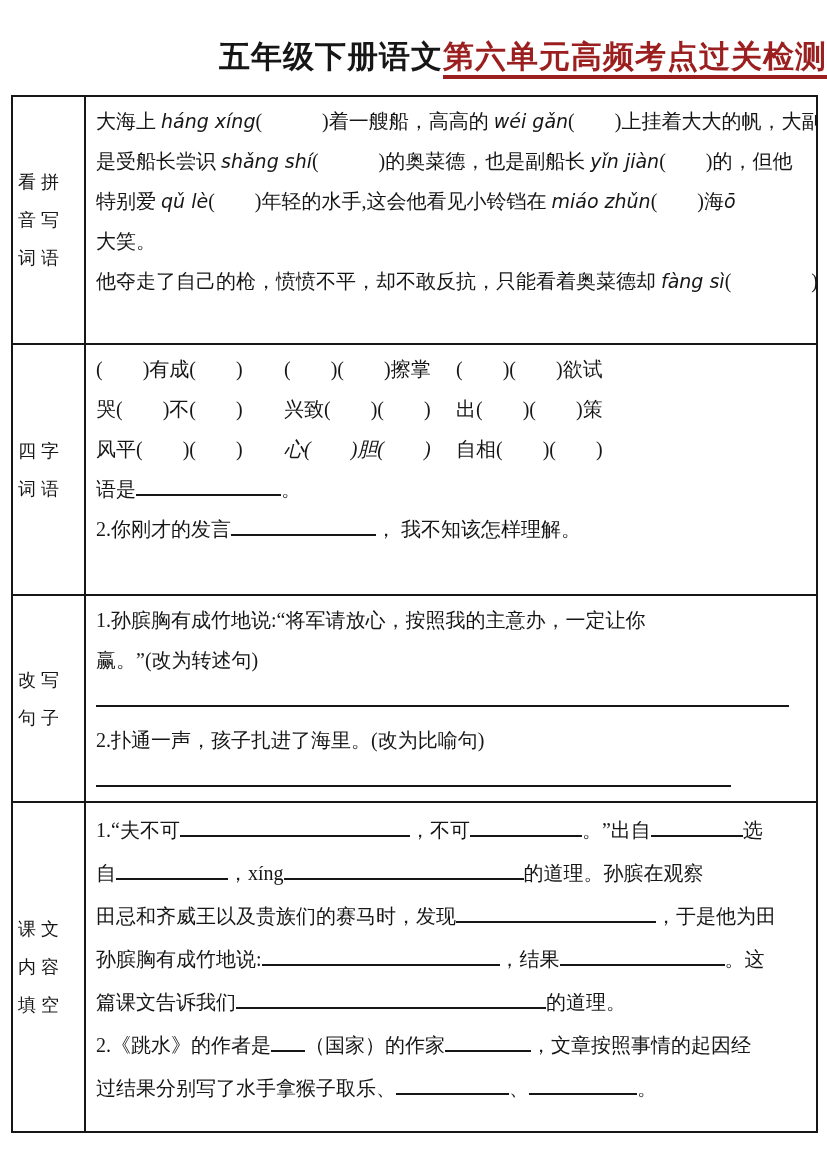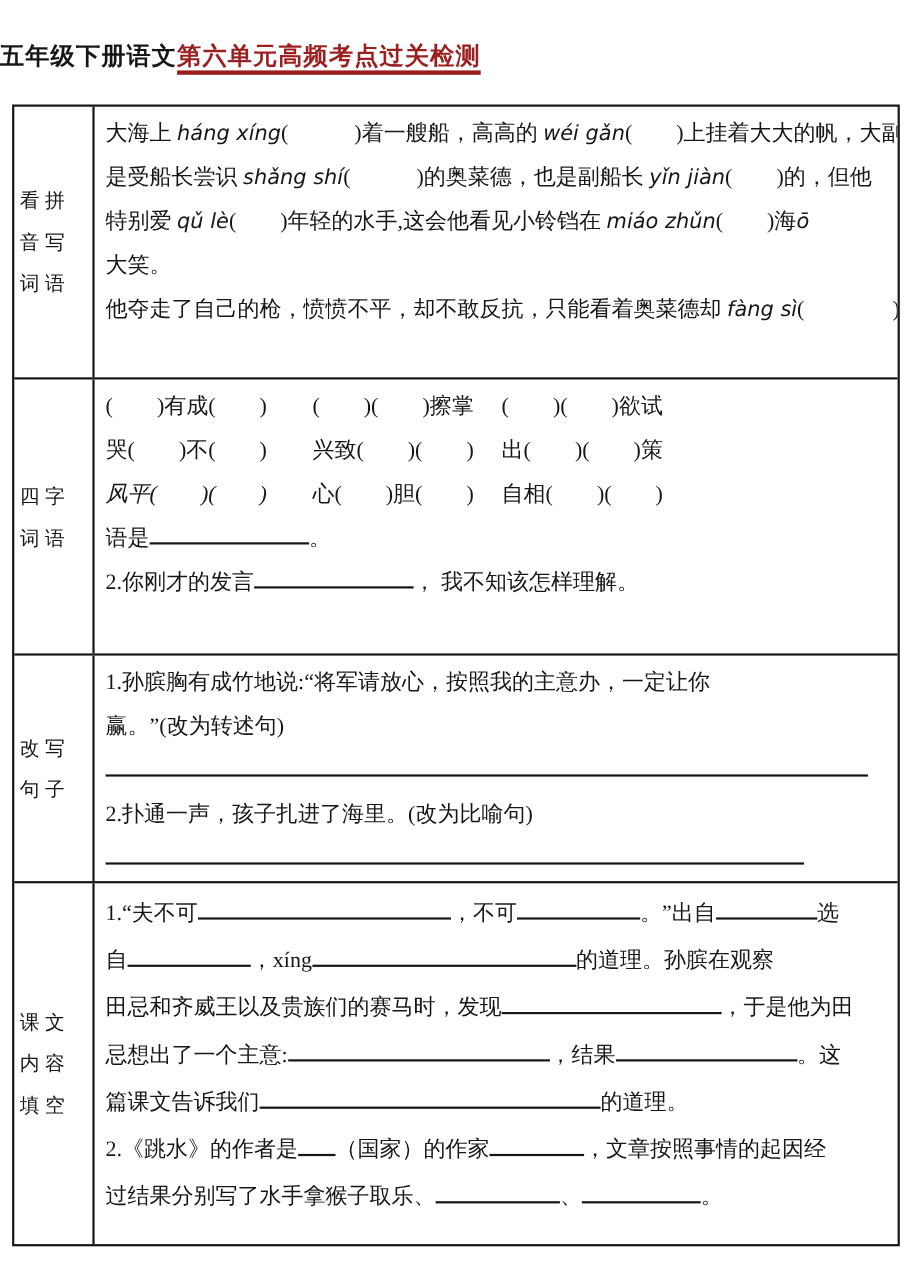--- a/index.html
+++ b/index.html
@@ -6,22 +6,22 @@
   .page {
     position:relative;
     width:827px; height:1169px;
     background:#ffffff;
     font-family:"Liberation Serif","DejaVu Serif",serif;
     color:#161616;
     overflow:hidden;
   }
   .title-wrap {
     position:absolute; top:36px; left:0; width:100%;
-    text-align:left;
-    font-size:22px; font-weight:bold;
+    text-align:right;
+    font-size:31px; font-weight:bold;
     letter-spacing:1px;
     white-space:nowrap;
   }
   .title-highlight {
     color:#9b1f1f;
     border-bottom:4px solid #9b1f1f;
     padding-bottom:1px;
   }
   .wtable {
     position:absolute; left:11px; top:95px;
@@ -87,21 +87,21 @@
         </div>
       </div>
       <div class="wrow row-sizi-ciyu" style="min-height: 249px;">
         <div class="wlabel">
           <div class="lab-line">四字</div>
           <div class="lab-line">词语</div>
         </div>
         <div class="wcontent">
           <div class="wline"><span class="grp" style="width: 188px;">(　　)有成(　　)</span><span class="grp" style="width: 172px;">(　　)(　　)擦掌</span><span>(　　)(　　)欲试</span></div>
           <div class="wline"><span class="grp" style="width: 188px;">哭(　　)不(　　)</span><span class="grp" style="width: 172px;">兴致(　　)(　　)</span><span>出(　　)(　　)策</span></div>
-          <div class="wline"><span class="grp" style="width: 188px; font-style: italic;">风平(　　)(　　)</span><span class="grp" style="width: 172px;">心(　　)胆(　　)</span><span>自相(　　)(　　)</span></div>
+          <div class="wline"><span class="grp" style="width: 188px;">风平(　　)(　　)</span><span class="grp" style="width: 172px; font-style: italic;">心(　　)胆(　　)</span><span>自相(　　)(　　)</span></div>
           <div class="wline"><span>语是</span><span class="blank" style="width: 145px;"></span><span>。</span></div>
           <div class="wline"><span>2.你刚才的发言</span><span class="blank" style="width: 145px;"></span><span>， 我不知该怎样理解。</span></div>
         </div>
       </div>
       <div class="wrow row-gaixie-juzi" style="min-height: 205px;">
         <div class="wlabel">
           <div class="lab-line">改写</div>
           <div class="lab-line">句子</div>
         </div>
         <div class="wcontent">
@@ -115,20 +115,20 @@
       <div class="wrow row-kewen-neirong-tiankong" style="min-height: 328px;">
         <div class="wlabel">
           <div class="lab-line">课文</div>
           <div class="lab-line">内容</div>
           <div class="lab-line">填空</div>
         </div>
         <div class="wcontent">
           <div class="wline"><span>1.“夫不可</span><span class="blank" style="width: 230px;"></span><span>，不可</span><span class="blank" style="width: 112px;"></span><span>。”出自</span><span class="blank" style="width: 92px;"></span><span>选</span></div>
           <div class="wline"><span>自</span><span class="blank" style="width: 112px;"></span><span>，xíng</span><span class="blank" style="width: 240px;"></span><span>的道理。孙膑在观察</span></div>
           <div class="wline"><span>田忌和齐威王以及贵族们的赛马时，发现</span><span class="blank" style="width: 200px;"></span><span>，于是他为田</span></div>
-          <div class="wline"><span>忌想出了一个主意:</span><span class="blank" style="width: 238px;"></span><span>，结果</span><span class="blank" style="width: 165px;"></span><span>。这</span></div>
+          <div class="wline"><span>孙膑胸有成竹地说:</span><span class="blank" style="width: 238px;"></span><span>，结果</span><span class="blank" style="width: 165px;"></span><span>。这</span></div>
           <div class="wline"><span>篇课文告诉我们</span><span class="blank" style="width: 310px;"></span><span>的道理。</span></div>
           <div class="wline"><span>2.《跳水》的作者是</span><span class="blank" style="width: 34px;"></span><span>（国家）的作家</span><span class="blank" style="width: 86px;"></span><span>，文章按照事情的起因经</span></div>
           <div class="wline"><span>过结果分别写了水手拿猴子取乐、</span><span class="blank" style="width: 113px;"></span><span>、</span><span class="blank" style="width: 108px;"></span><span>。</span></div>
         </div>
       </div>
     </div>
 </div>
 
 </body></html>

